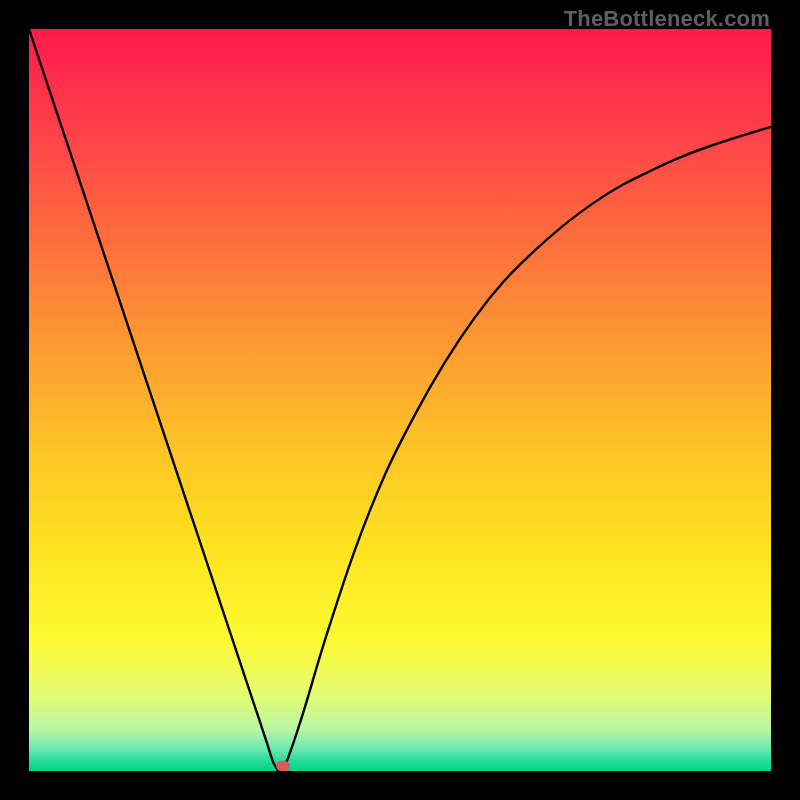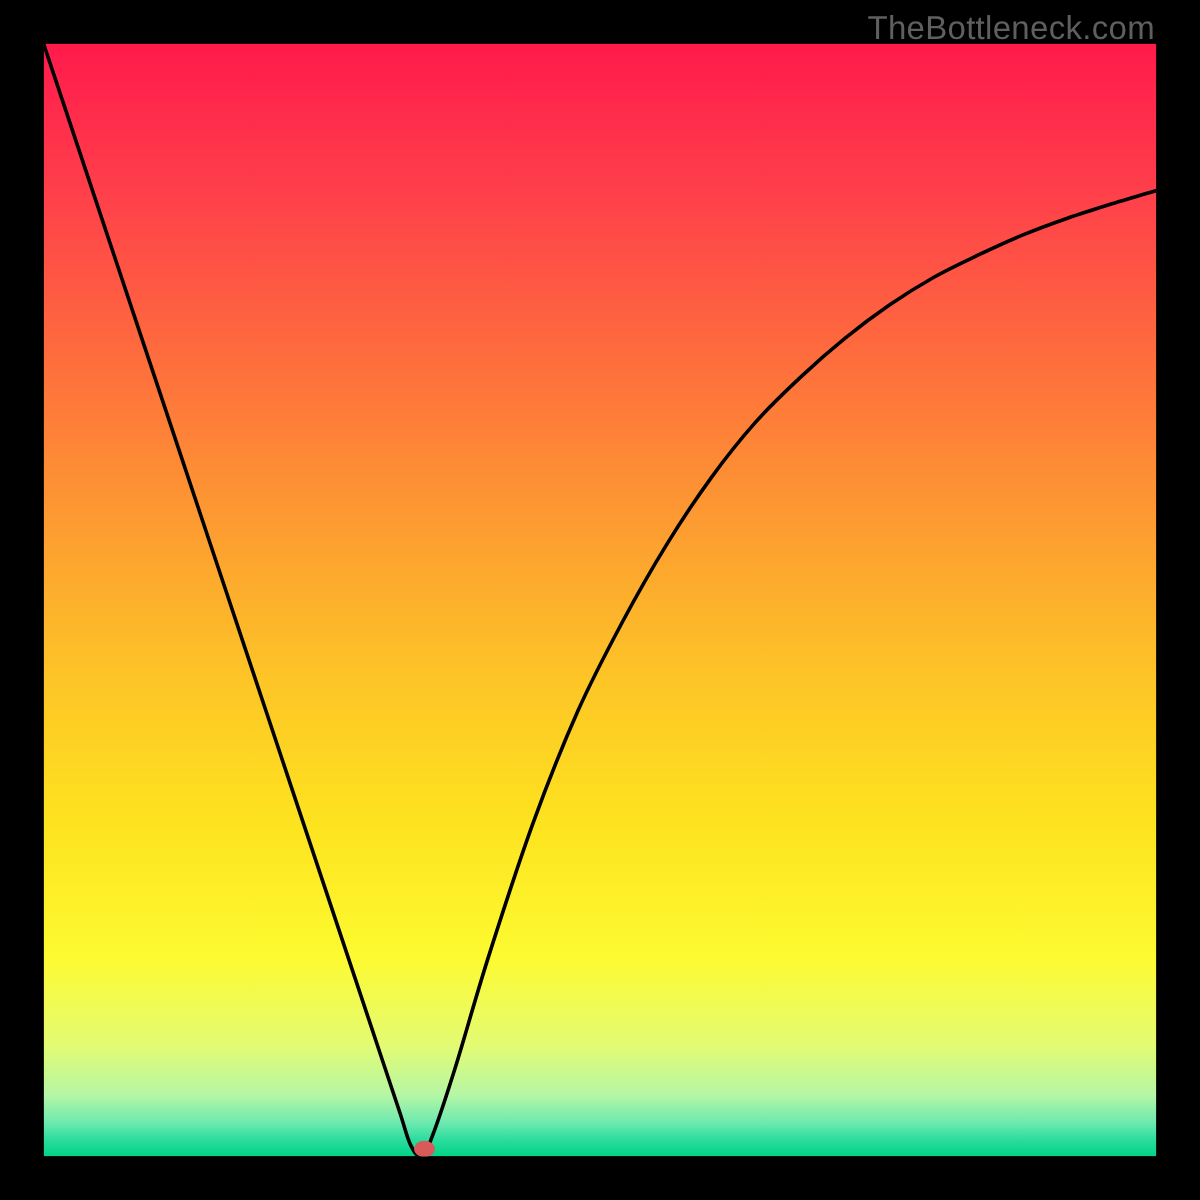--- a/index.html
+++ b/index.html
@@ -40,21 +40,21 @@
     left: 0;
     width: 100%;
     height: 100%;
   }
   .watermark {
     position: absolute;
     top: 6px;
     right: 30px;
     color: #5f5f5f;
     font-size: 22px;
-    font-weight: 400;
+    font-weight: 700;
     letter-spacing: 0.2px;
   }
   .marker {
     position: absolute;
     width: 14px;
     height: 11px;
     border-radius: 50%;
     background: #d85a5a;
     transform: translate(-50%, -50%);
   }

